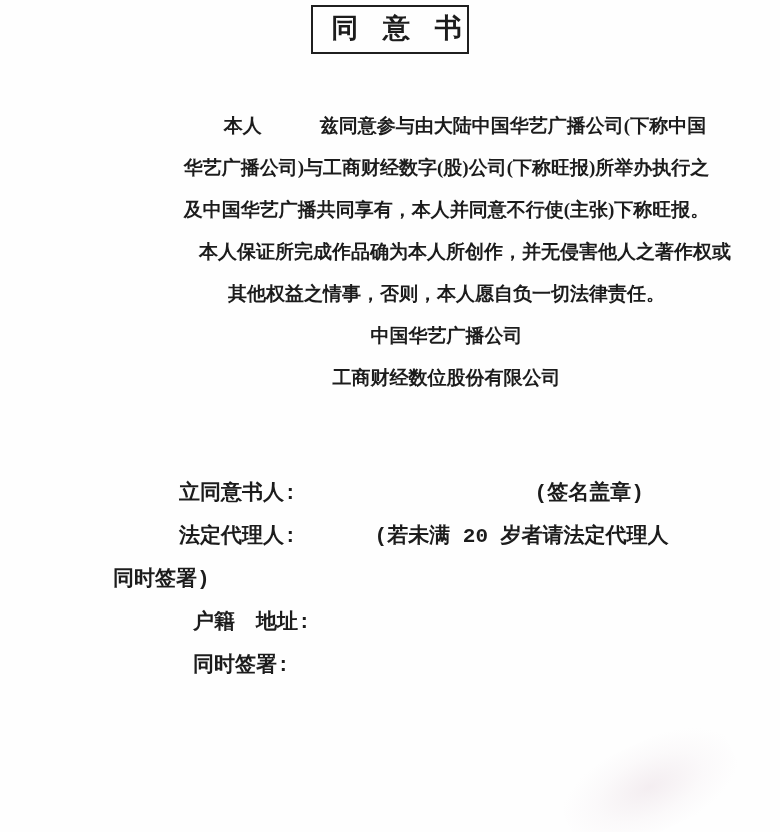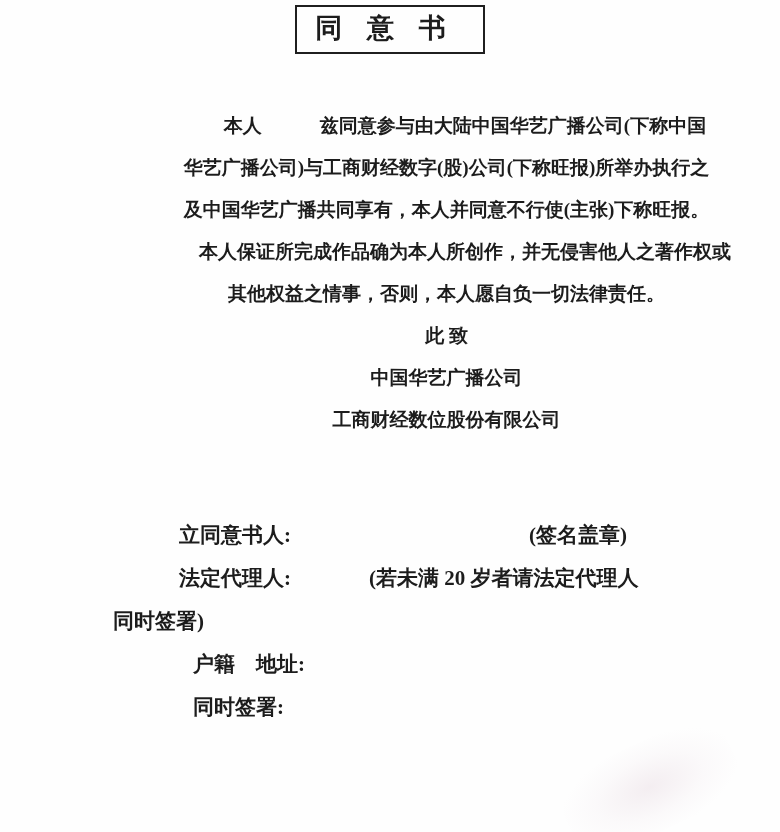--- a/index.html
+++ b/index.html
@@ -17,21 +17,21 @@
     font-weight: 700;
     color: #1c1c1c;
   }
   .title-row {
     padding-top: 5px;
     text-align: center;
   }
   .title-box {
     display: inline-block;
     border: 2px solid #1f1f1f;
-    padding: 3px 34px 6px 18px;
+    padding: 3px 2px 6px 18px;
     text-align: center;
   }
   .title-text {
     font-size: 27px;
     letter-spacing: 3px;
     word-spacing: 12px;
     white-space: pre;
   }
   .content {
     margin: 51px 0 0 113px;
@@ -45,20 +45,21 @@
   .name-blank {
     display: inline-block;
     width: 58px;
     height: 1px;
   }
   .signature {
     margin: 73px 0 0 113px;
     font-size: 21px;
     line-height: 43px;
     white-space: nowrap;
+    font-family: Liberation Mono, monospace;
   }
   .sig-line { height: 43px; }
   .sig-indent { padding-left: 66px; }
   .sig-indent2 { padding-left: 80px; }
   .sig-gap-wide {
     display: inline-block;
     width: 238px;
     height: 1px;
   }
   .sig-gap-narrow {
@@ -92,21 +93,20 @@
   </div>
 
   <div class="content">
     <div class="line indent">
       <span>本人</span><span class="name-blank"></span><span>兹同意参与由大陆中国华艺广播公司(下称中国</span>
     </div>
     <div class="line">华艺广播公司)与工商财经数字(股)公司(下称旺报)所举办执行之</div>
     <div class="line">及中国华艺广播共同享有，本人并同意不行使(主张)下称旺报。</div>
     <div class="line indent">本人保证所完成作品确为本人所创作，并无侵害他人之著作权或</div>
     <div class="line">其他权益之情事，否则，本人愿自负一切法律责任。</div>
-    <div class="line">此 致</div>
     <div class="line">中国华艺广播公司</div>
     <div class="line">工商财经数位股份有限公司</div>
   </div>
 
   <div class="signature">
     <div class="sig-line sig-indent">
       <span>立同意书人:</span><span class="sig-gap-wide"></span><span>(签名盖章)</span>
     </div>
     <div class="sig-line sig-indent">
       <span>法定代理人:</span><span class="sig-gap-narrow"></span><span>(若未满 20 岁者请法定代理人</span>

